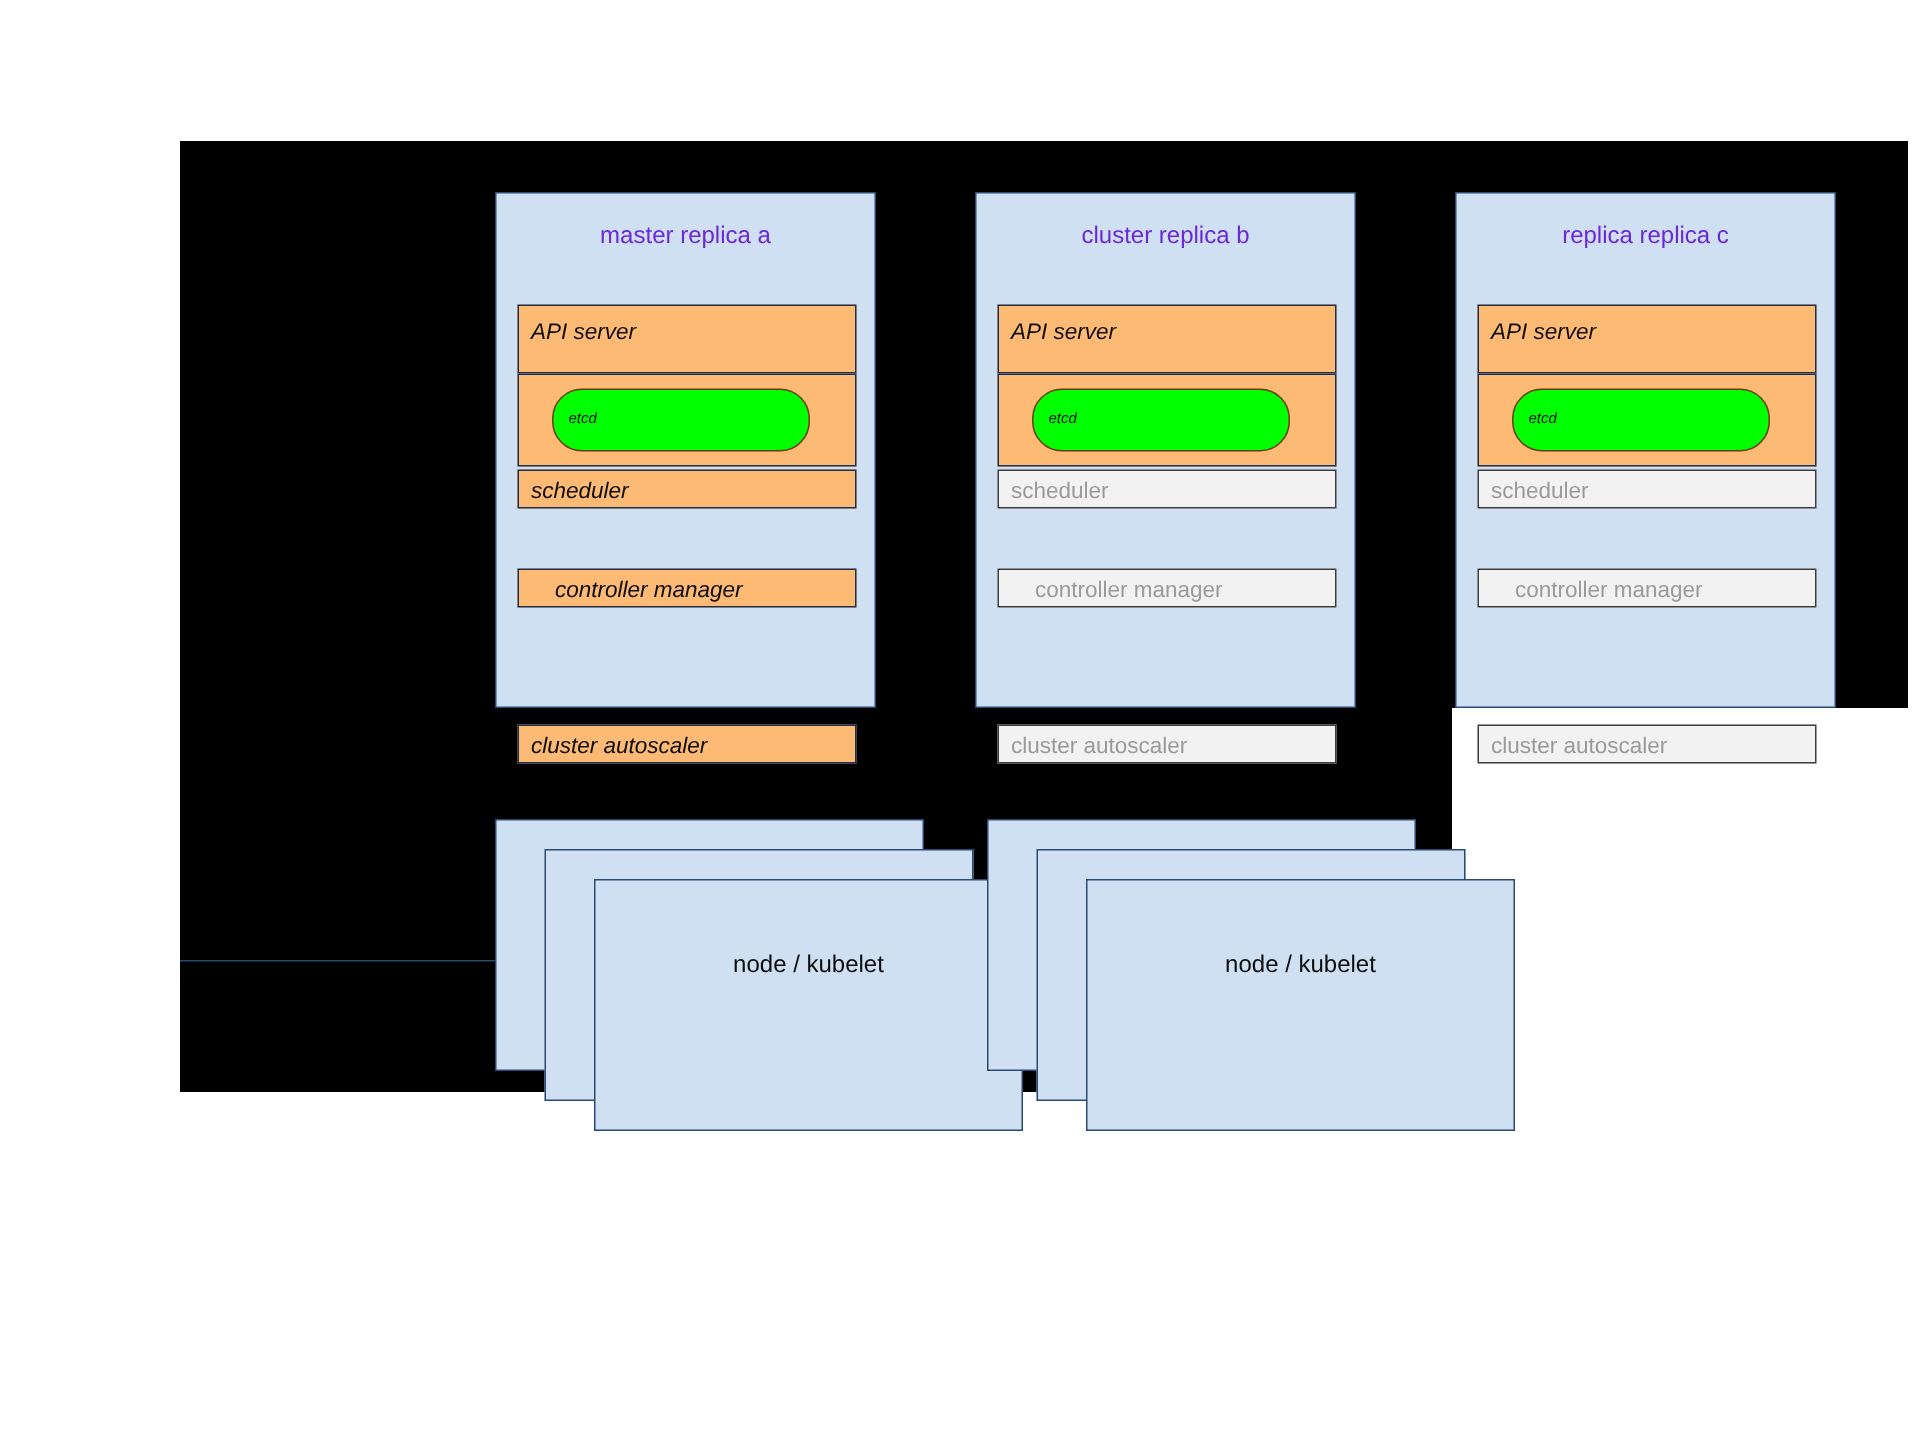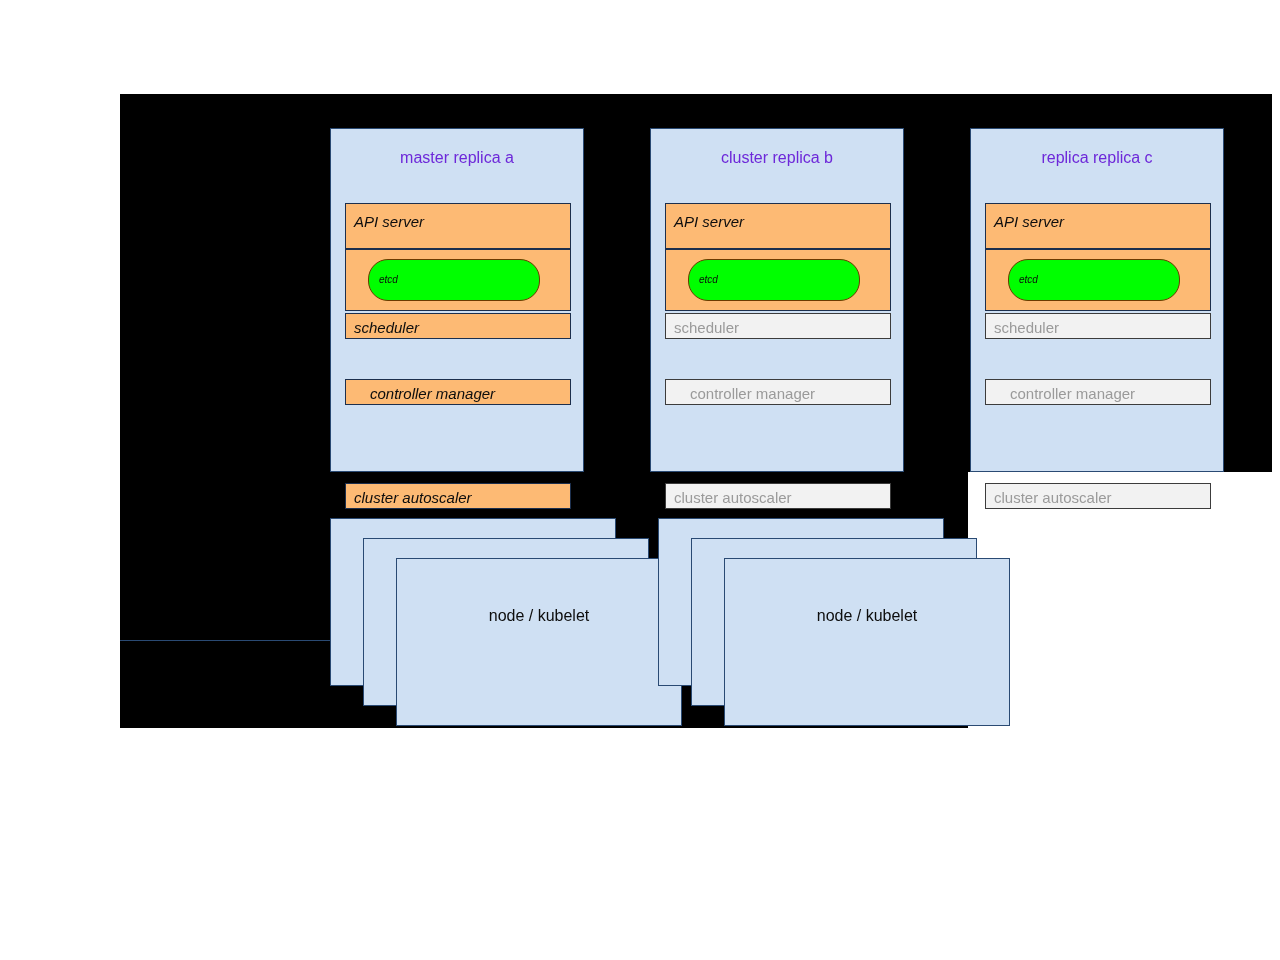--- a/index.html
+++ b/index.html
@@ -129,20 +129,21 @@
   #stack-1 { left: 330px; top: 518px; }
   #stack-2 { left: 658px; top: 518px; }
 
   .node-card {
     position: absolute;
     width: 286px;
     height: 168px;
     background: #cfe0f3;
     border: 1px solid #2a4a73;
     box-sizing: border-box;
+    margin-top: 28px;
   }
   .node-card.l0 { left: 0px;  top: 0px;  }
   .node-card.l1 { left: 33px; top: 20px; }
   .node-card.l2 { left: 66px; top: 40px; }
 
   .node-label {
     position: absolute;
     left: 0;
     top: 48px;
     width: 100%;

